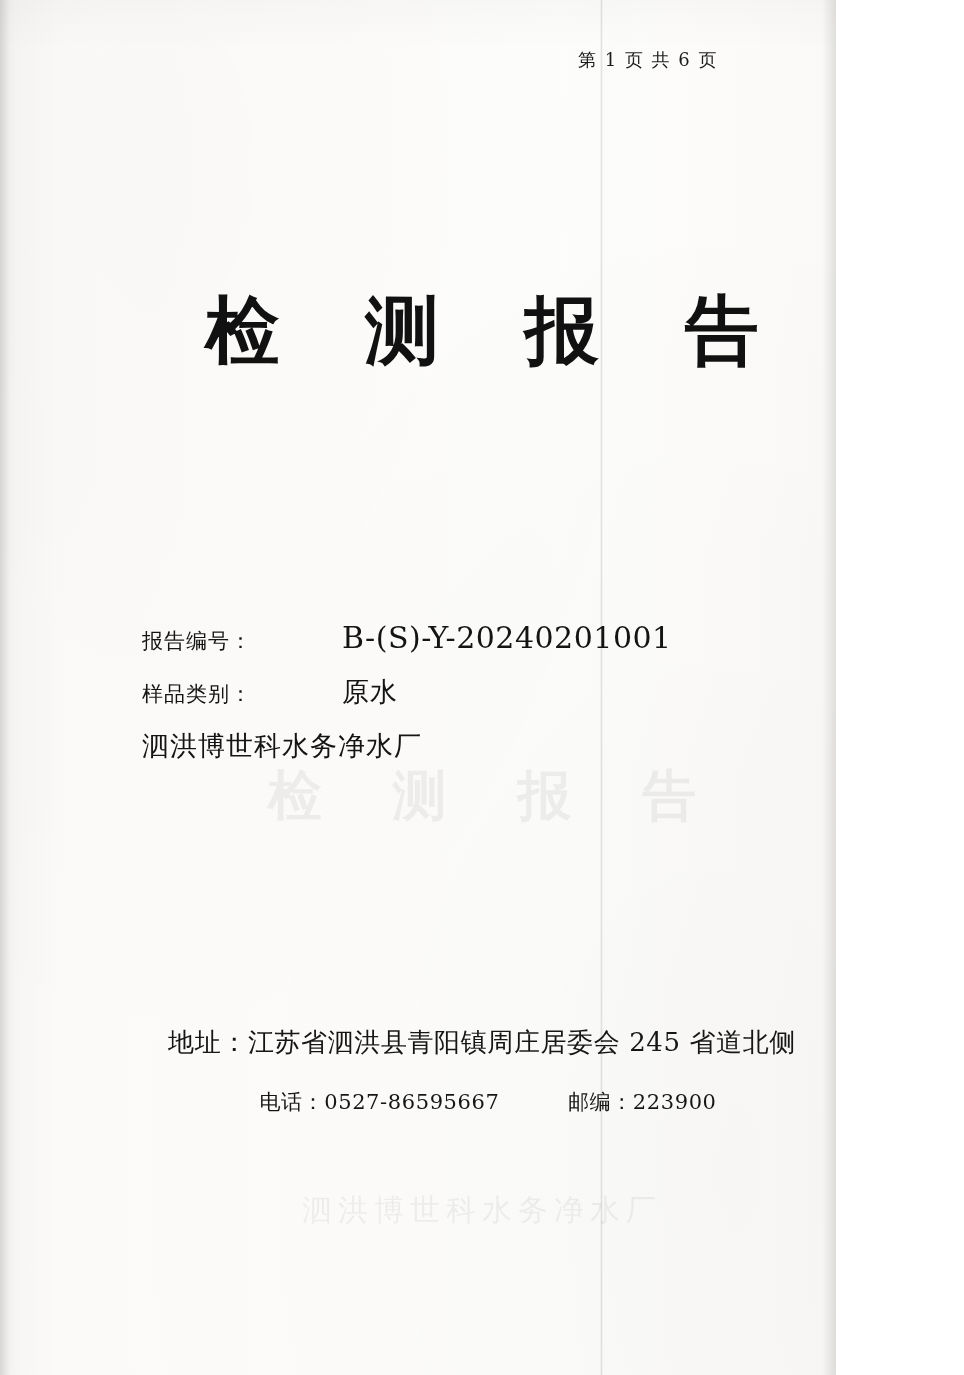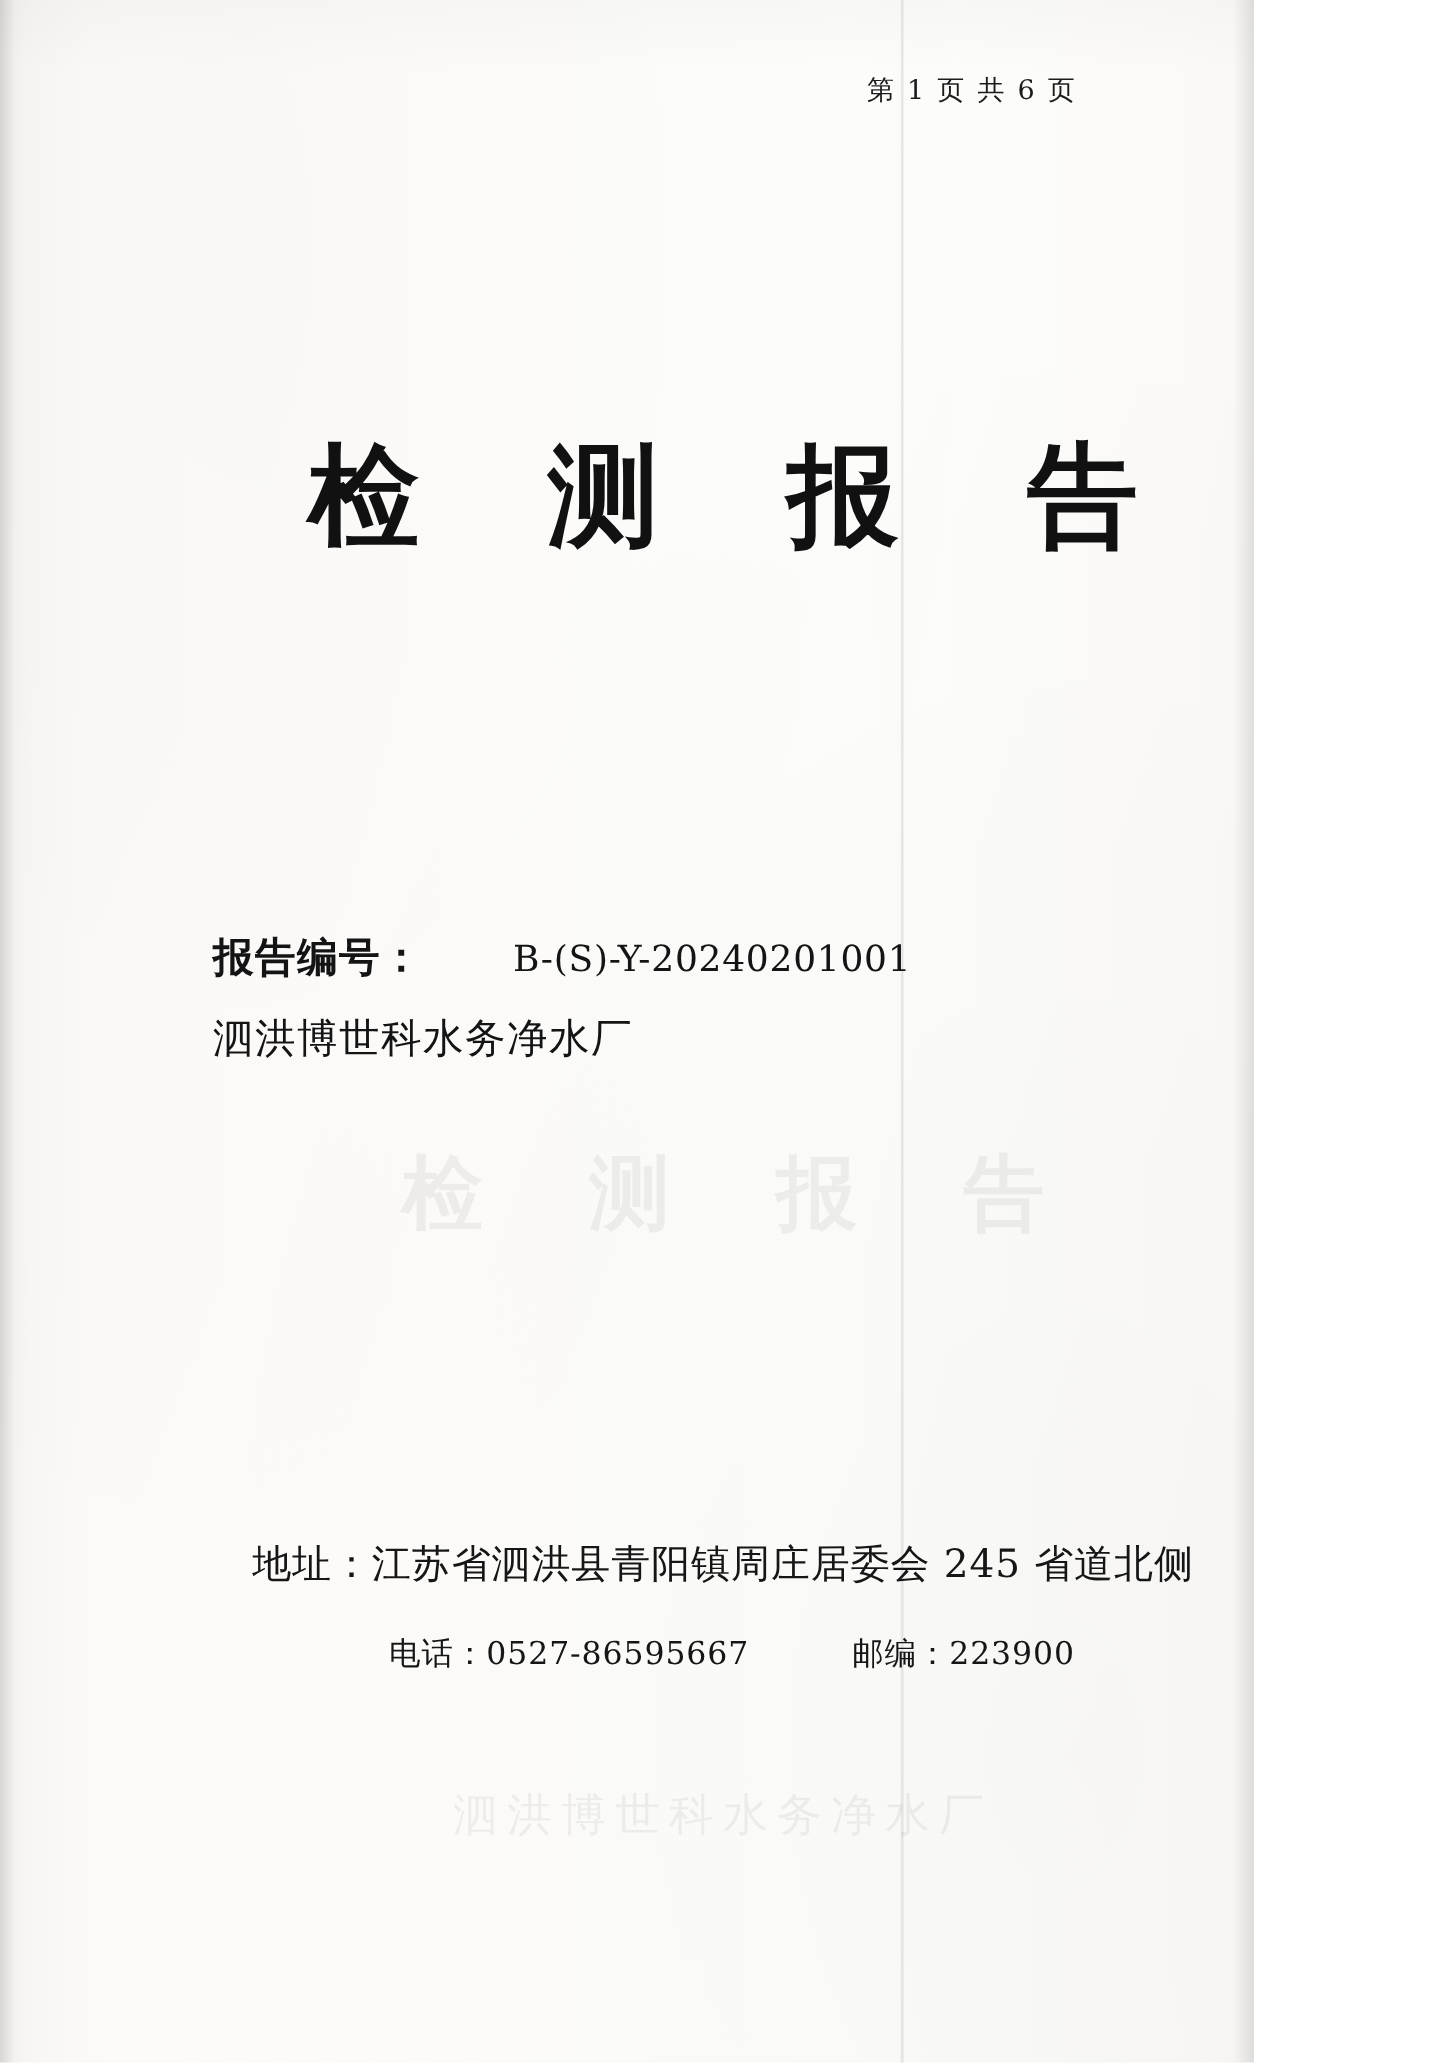--- a/index.html
+++ b/index.html
@@ -94,29 +94,29 @@
   }
   .meta-row {
     display: flex;
     align-items: baseline;
     margin-bottom: 14px;
     height: 40px;
   }
   .meta-label {
     width: 200px;
     font-family: "DejaVu Serif", "Liberation Serif", serif;
-    font-weight: bold;
-    font-size: 27px;
+    font-weight: normal;
+    font-size: 21px;
     letter-spacing: 1px;
     color: #141414;
     white-space: nowrap;
   }
   .meta-value {
     font-family: "DejaVu Serif", "Liberation Serif", serif;
-    font-size: 24px;
+    font-size: 30px;
     letter-spacing: 0.5px;
     color: #141414;
     white-space: nowrap;
   }
   .meta-value.cjk {
     font-size: 27px;
     letter-spacing: 1px;
   }
 
   
@@ -190,20 +190,24 @@
 
   <div class="ghost-title">检 测 报 告</div>
 
   <div class="meta-block">
 
     <div class="meta-row">
       <div class="meta-label">报告编号：</div>
       <div class="meta-value">B-(S)-Y-20240201001</div>
     </div>
 
+    <div class="meta-row">
+      <div class="meta-label">样品类别：</div>
+      <div class="meta-value cjk">原水</div>
+    </div>
 
     <div class="meta-row">
       <div class="meta-value cjk">泗洪博世科水务净水厂</div>
     </div>
 
   </div>
 
   <div class="footer">
     <div class="footer-address">地址：江苏省泗洪县青阳镇周庄居委会 245 省道北侧</div>
     <div class="footer-contact">

